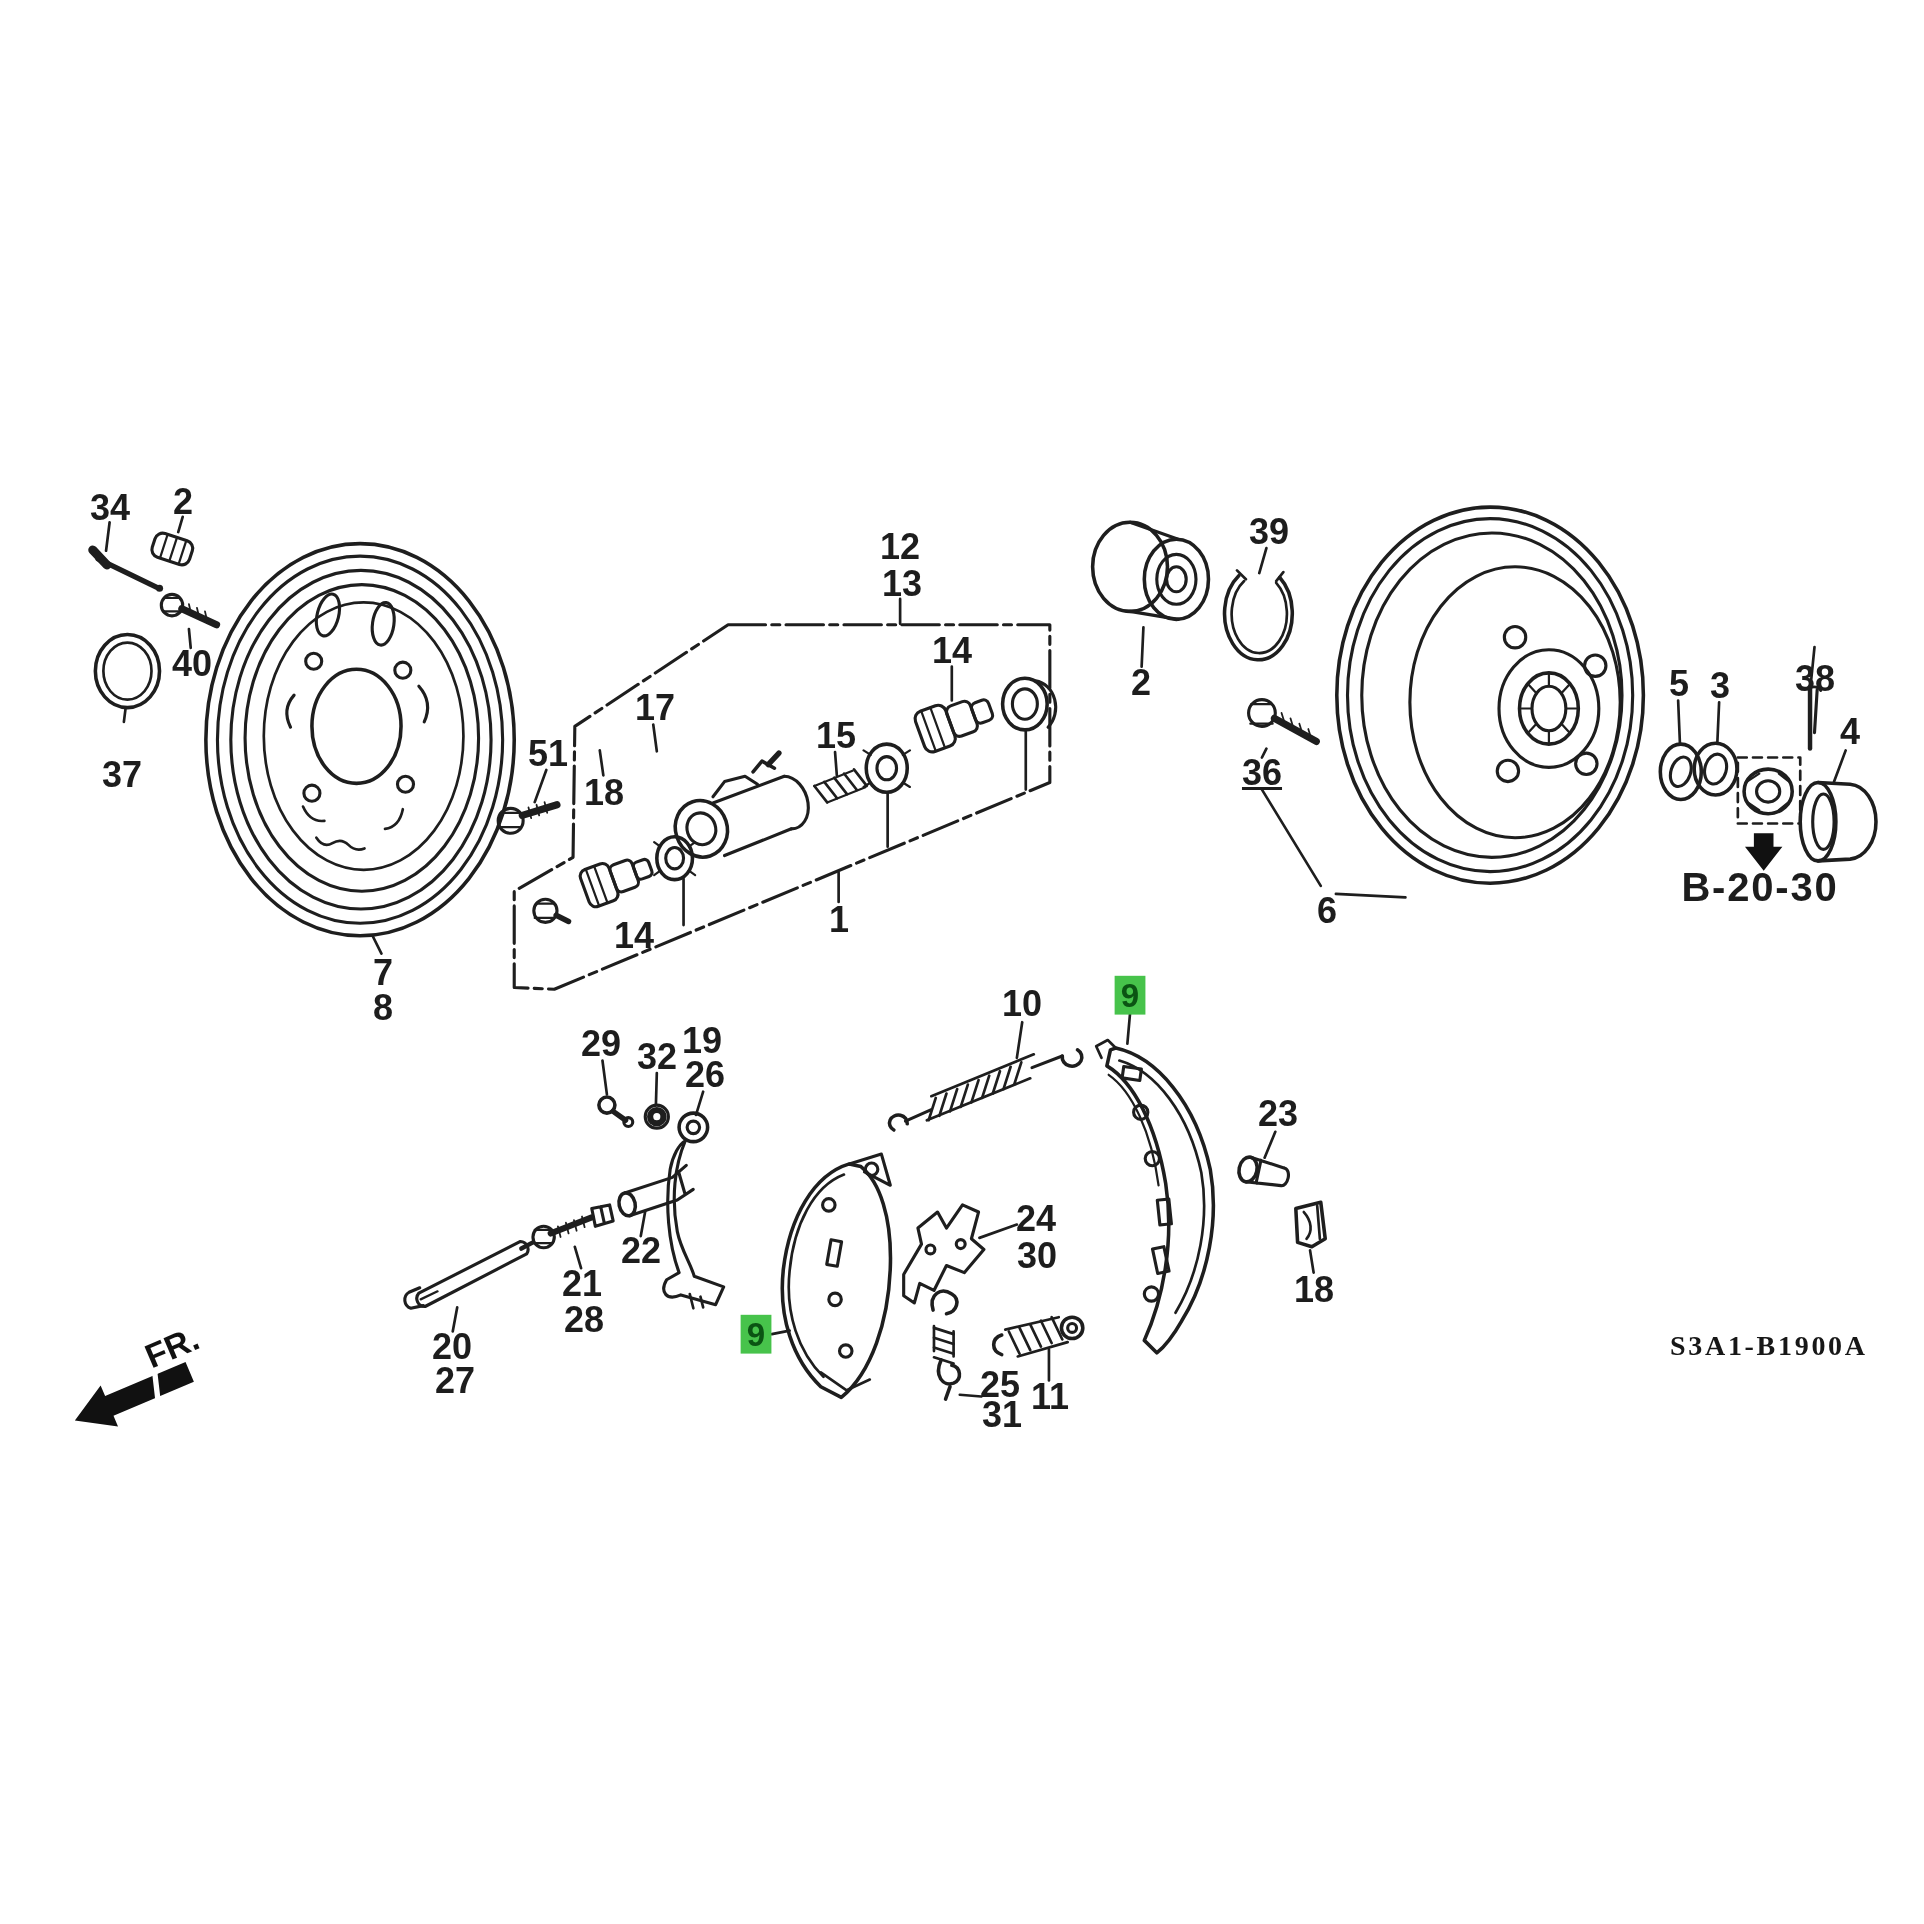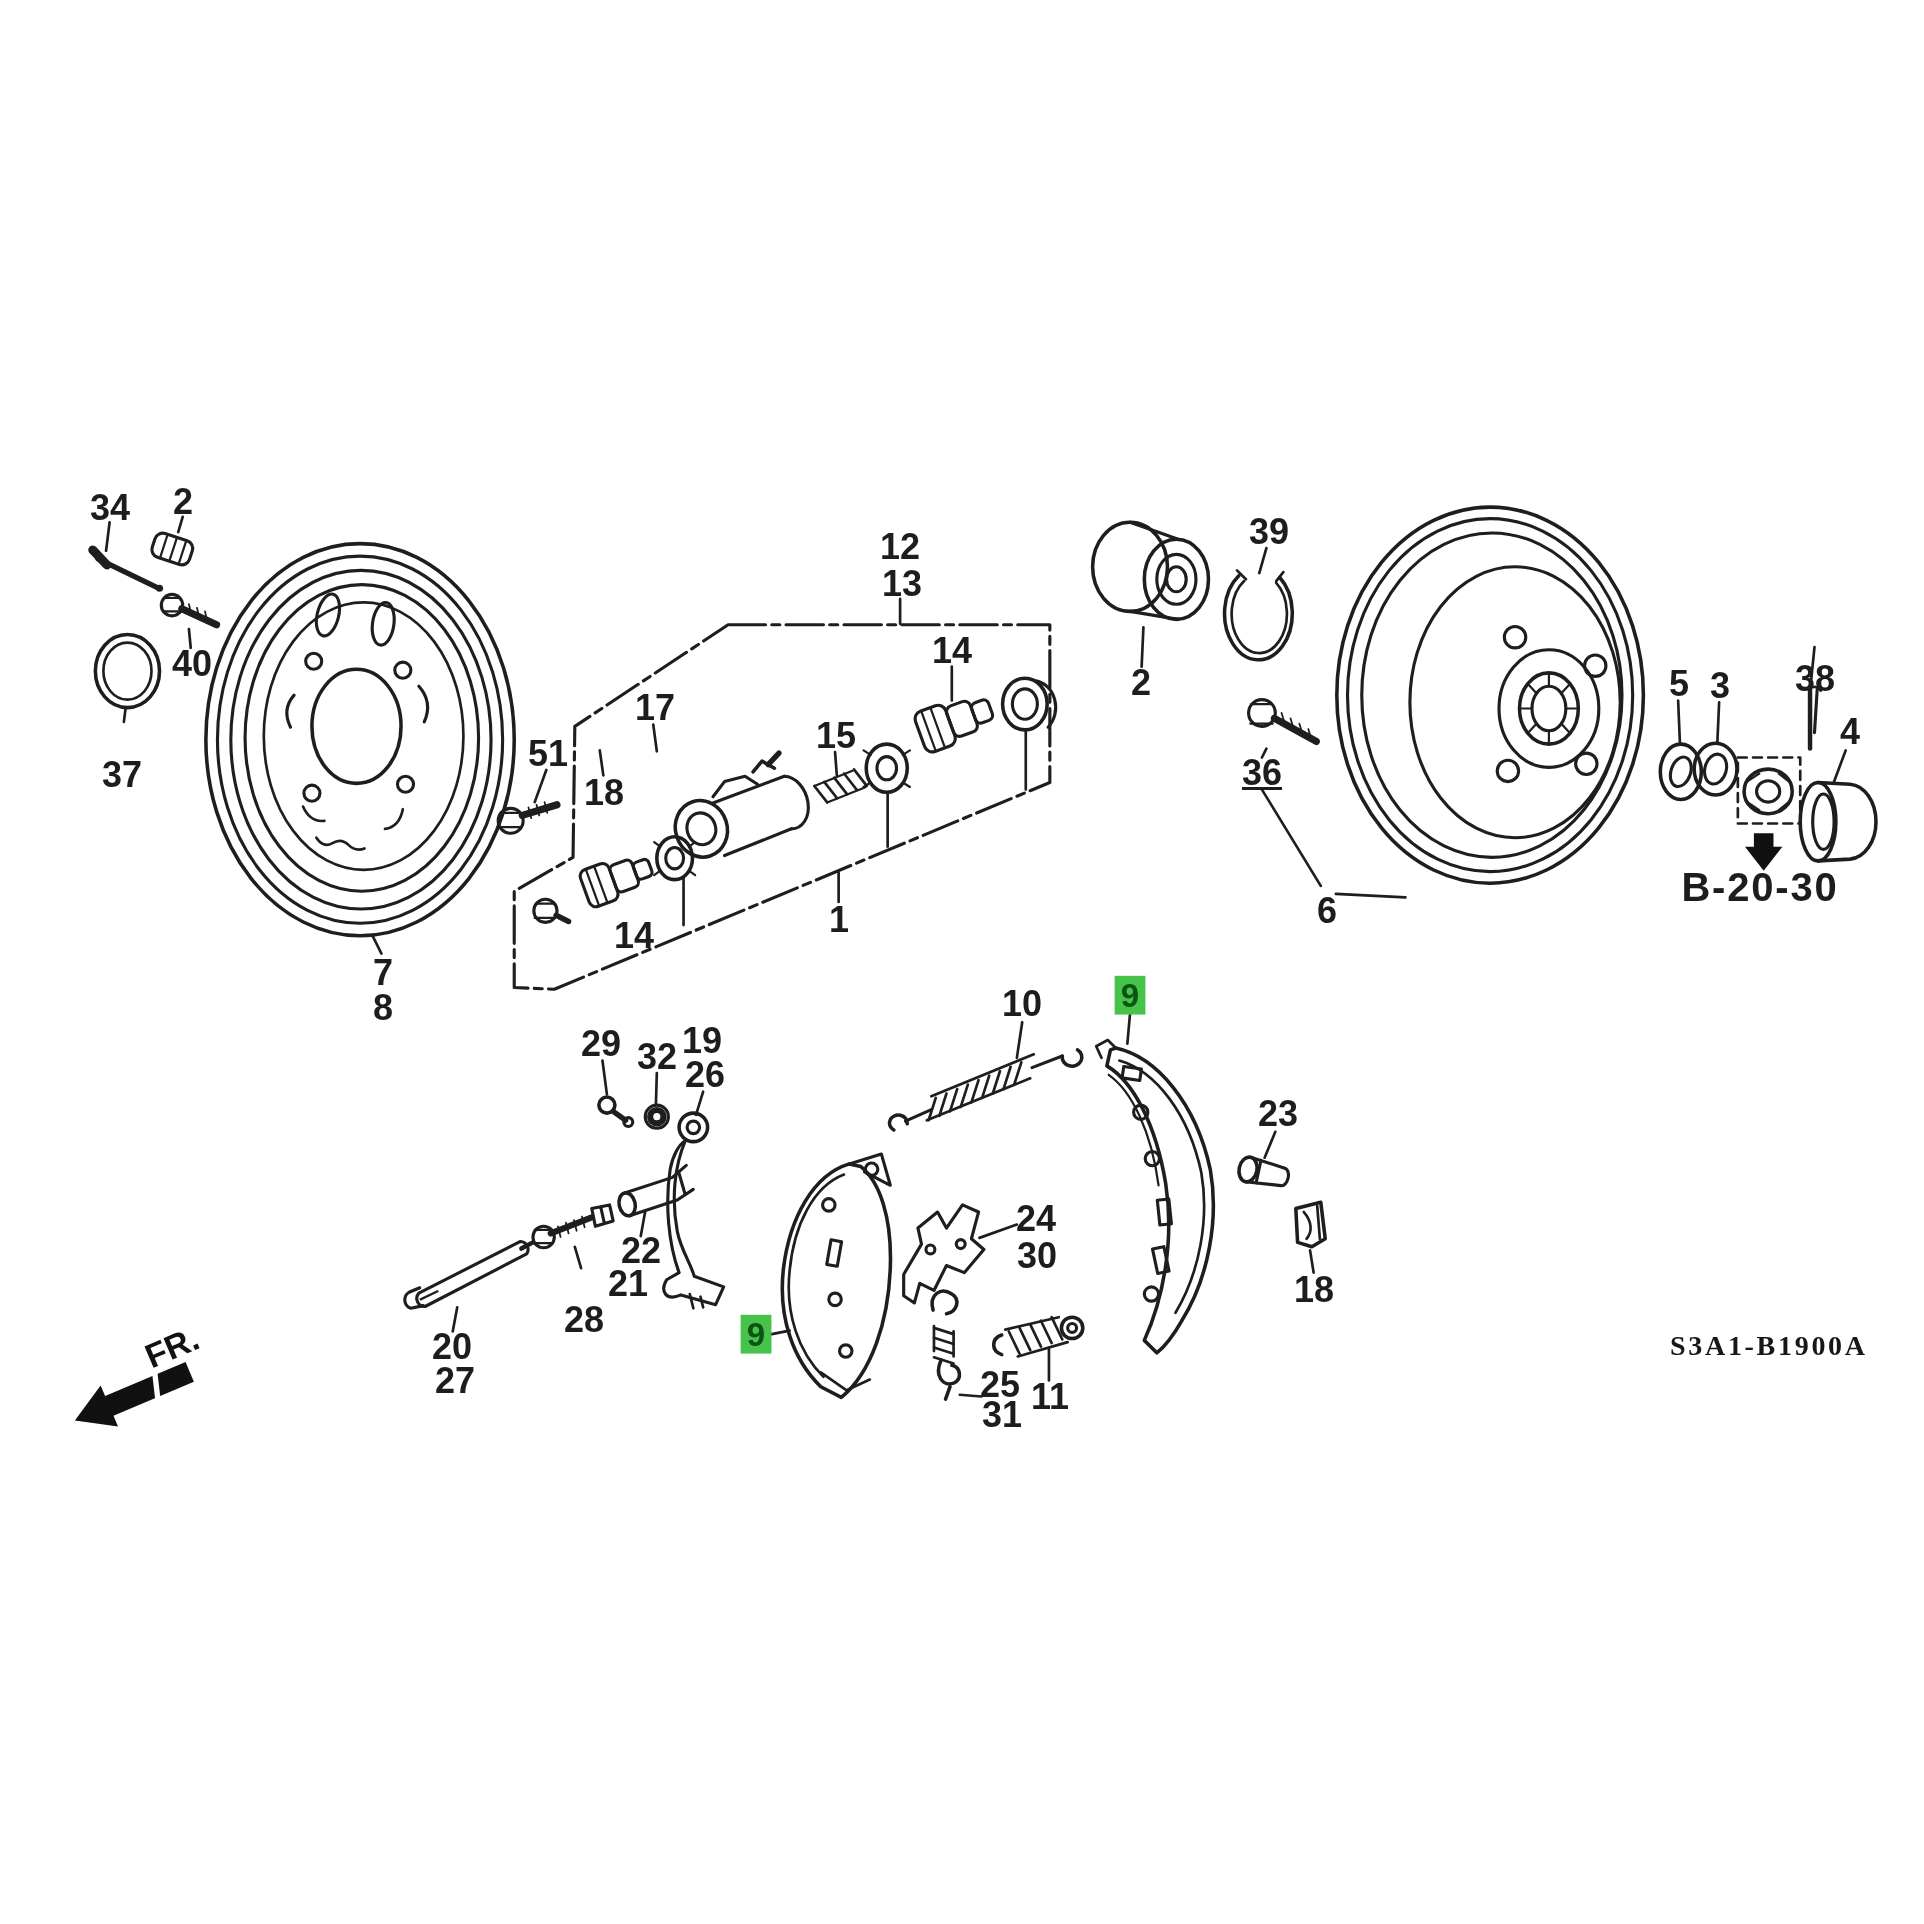--- a/index.html
+++ b/index.html
@@ -327,21 +327,21 @@
       <div class="part-label" style="left: 1679px; top: 684px;">5</div>
       <div class="part-label" style="left: 1720px; top: 686px;">3</div>
       <div class="part-label" style="left: 1815px; top: 631px; margin-top: 48px;">38</div>
       <div class="part-label" style="left: 1850px; top: 732px;">4</div>
       <div class="part-label wide" style="left: 1760px; top: 887px;">B-20-30</div>
       <div class="part-label" style="left: 601px; top: 1044px;">29</div>
       <div class="part-label" style="left: 657px; top: 1057px;">32</div>
       <div class="part-label" style="left: 702px; top: 1041px;">19</div>
       <div class="part-label" style="left: 705px; top: 1075px;">26</div>
       <div class="part-label" style="left: 641px; top: 1251px;">22</div>
-      <div class="part-label" style="left: 582px; top: 1284px; margin-left: 46px;">21</div>
+      <div class="part-label" style="left: 582px; top: 1284px;">21</div>
       <div class="part-label" style="left: 584px; top: 1320px;">28</div>
       <div class="part-label" style="left: 452px; top: 1347px;">20</div>
       <div class="part-label" style="left: 455px; top: 1381px;">27</div>
       <div class="part-label" style="left: 1022px; top: 1004px;">10</div>
       <div class="part-label hl" style="left: 756px; top: 1334px;">9</div>
       <div class="part-label hl" style="left: 1130px; top: 995px;">9</div>
       <div class="part-label" style="left: 1036px; top: 1219px;">24</div>
       <div class="part-label" style="left: 1037px; top: 1256px;">30</div>
       <div class="part-label" style="left: 1000px; top: 1385px;">25</div>
       <div class="part-label" style="left: 1002px; top: 1415px;">31</div>

